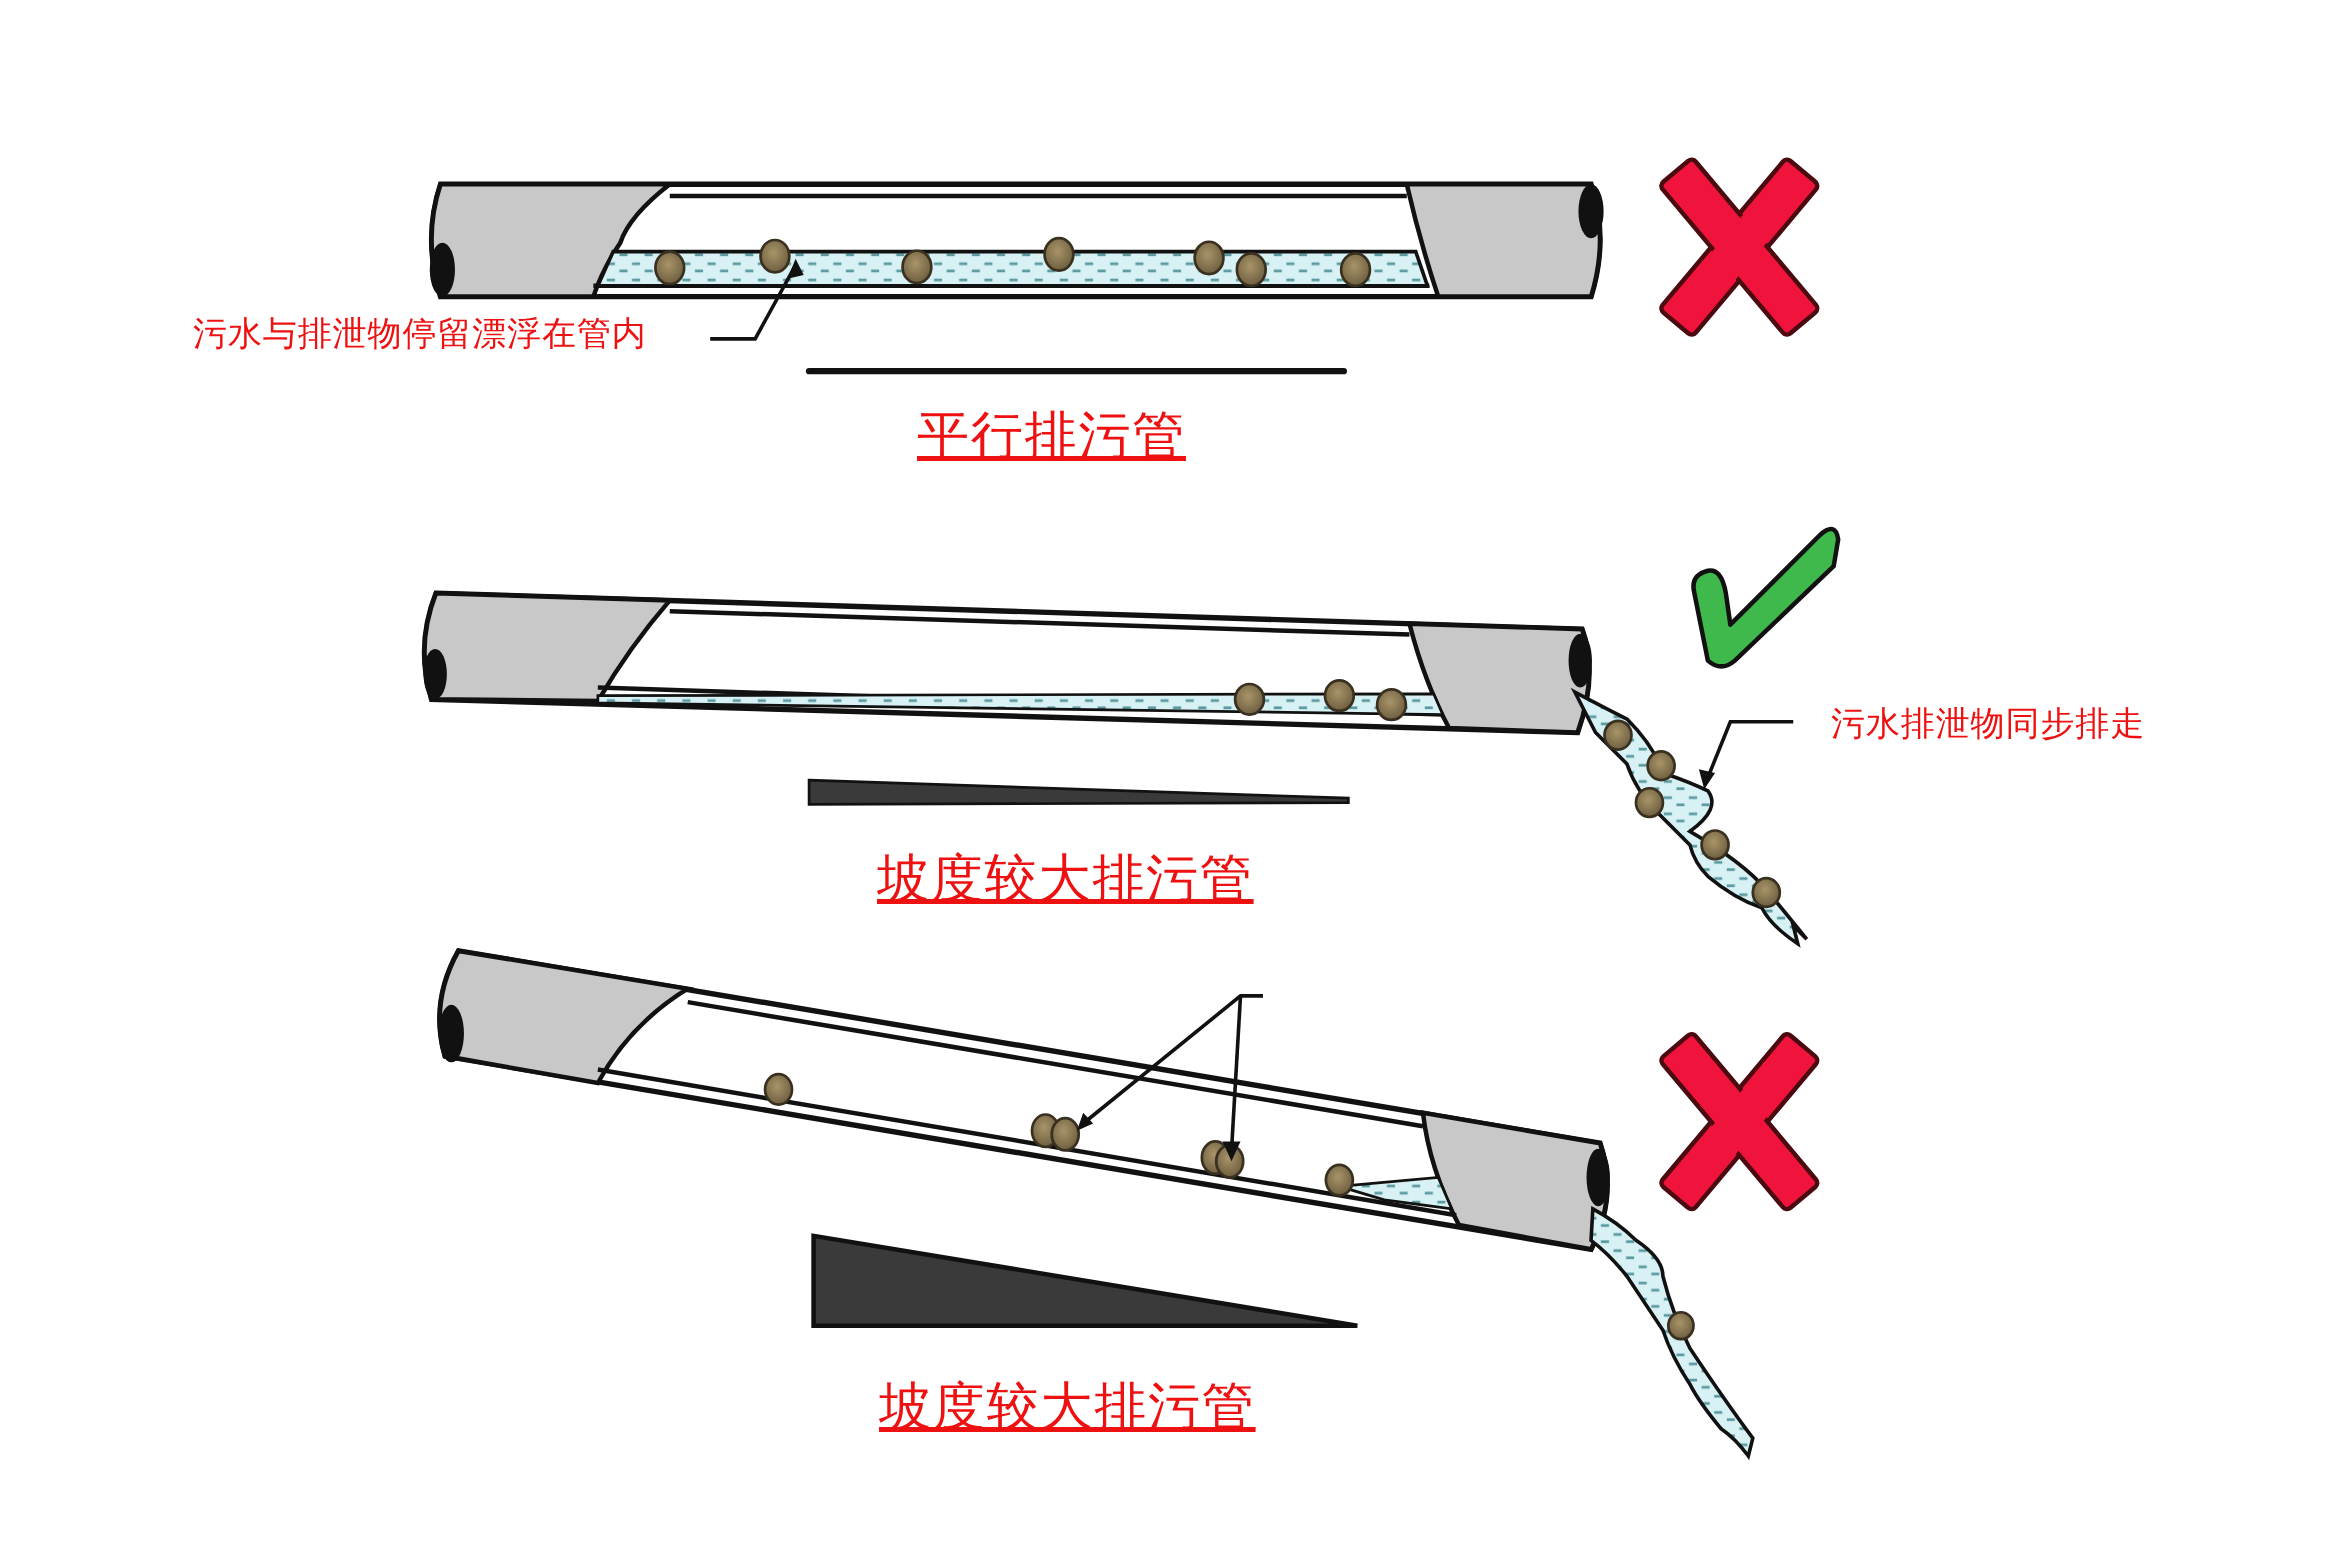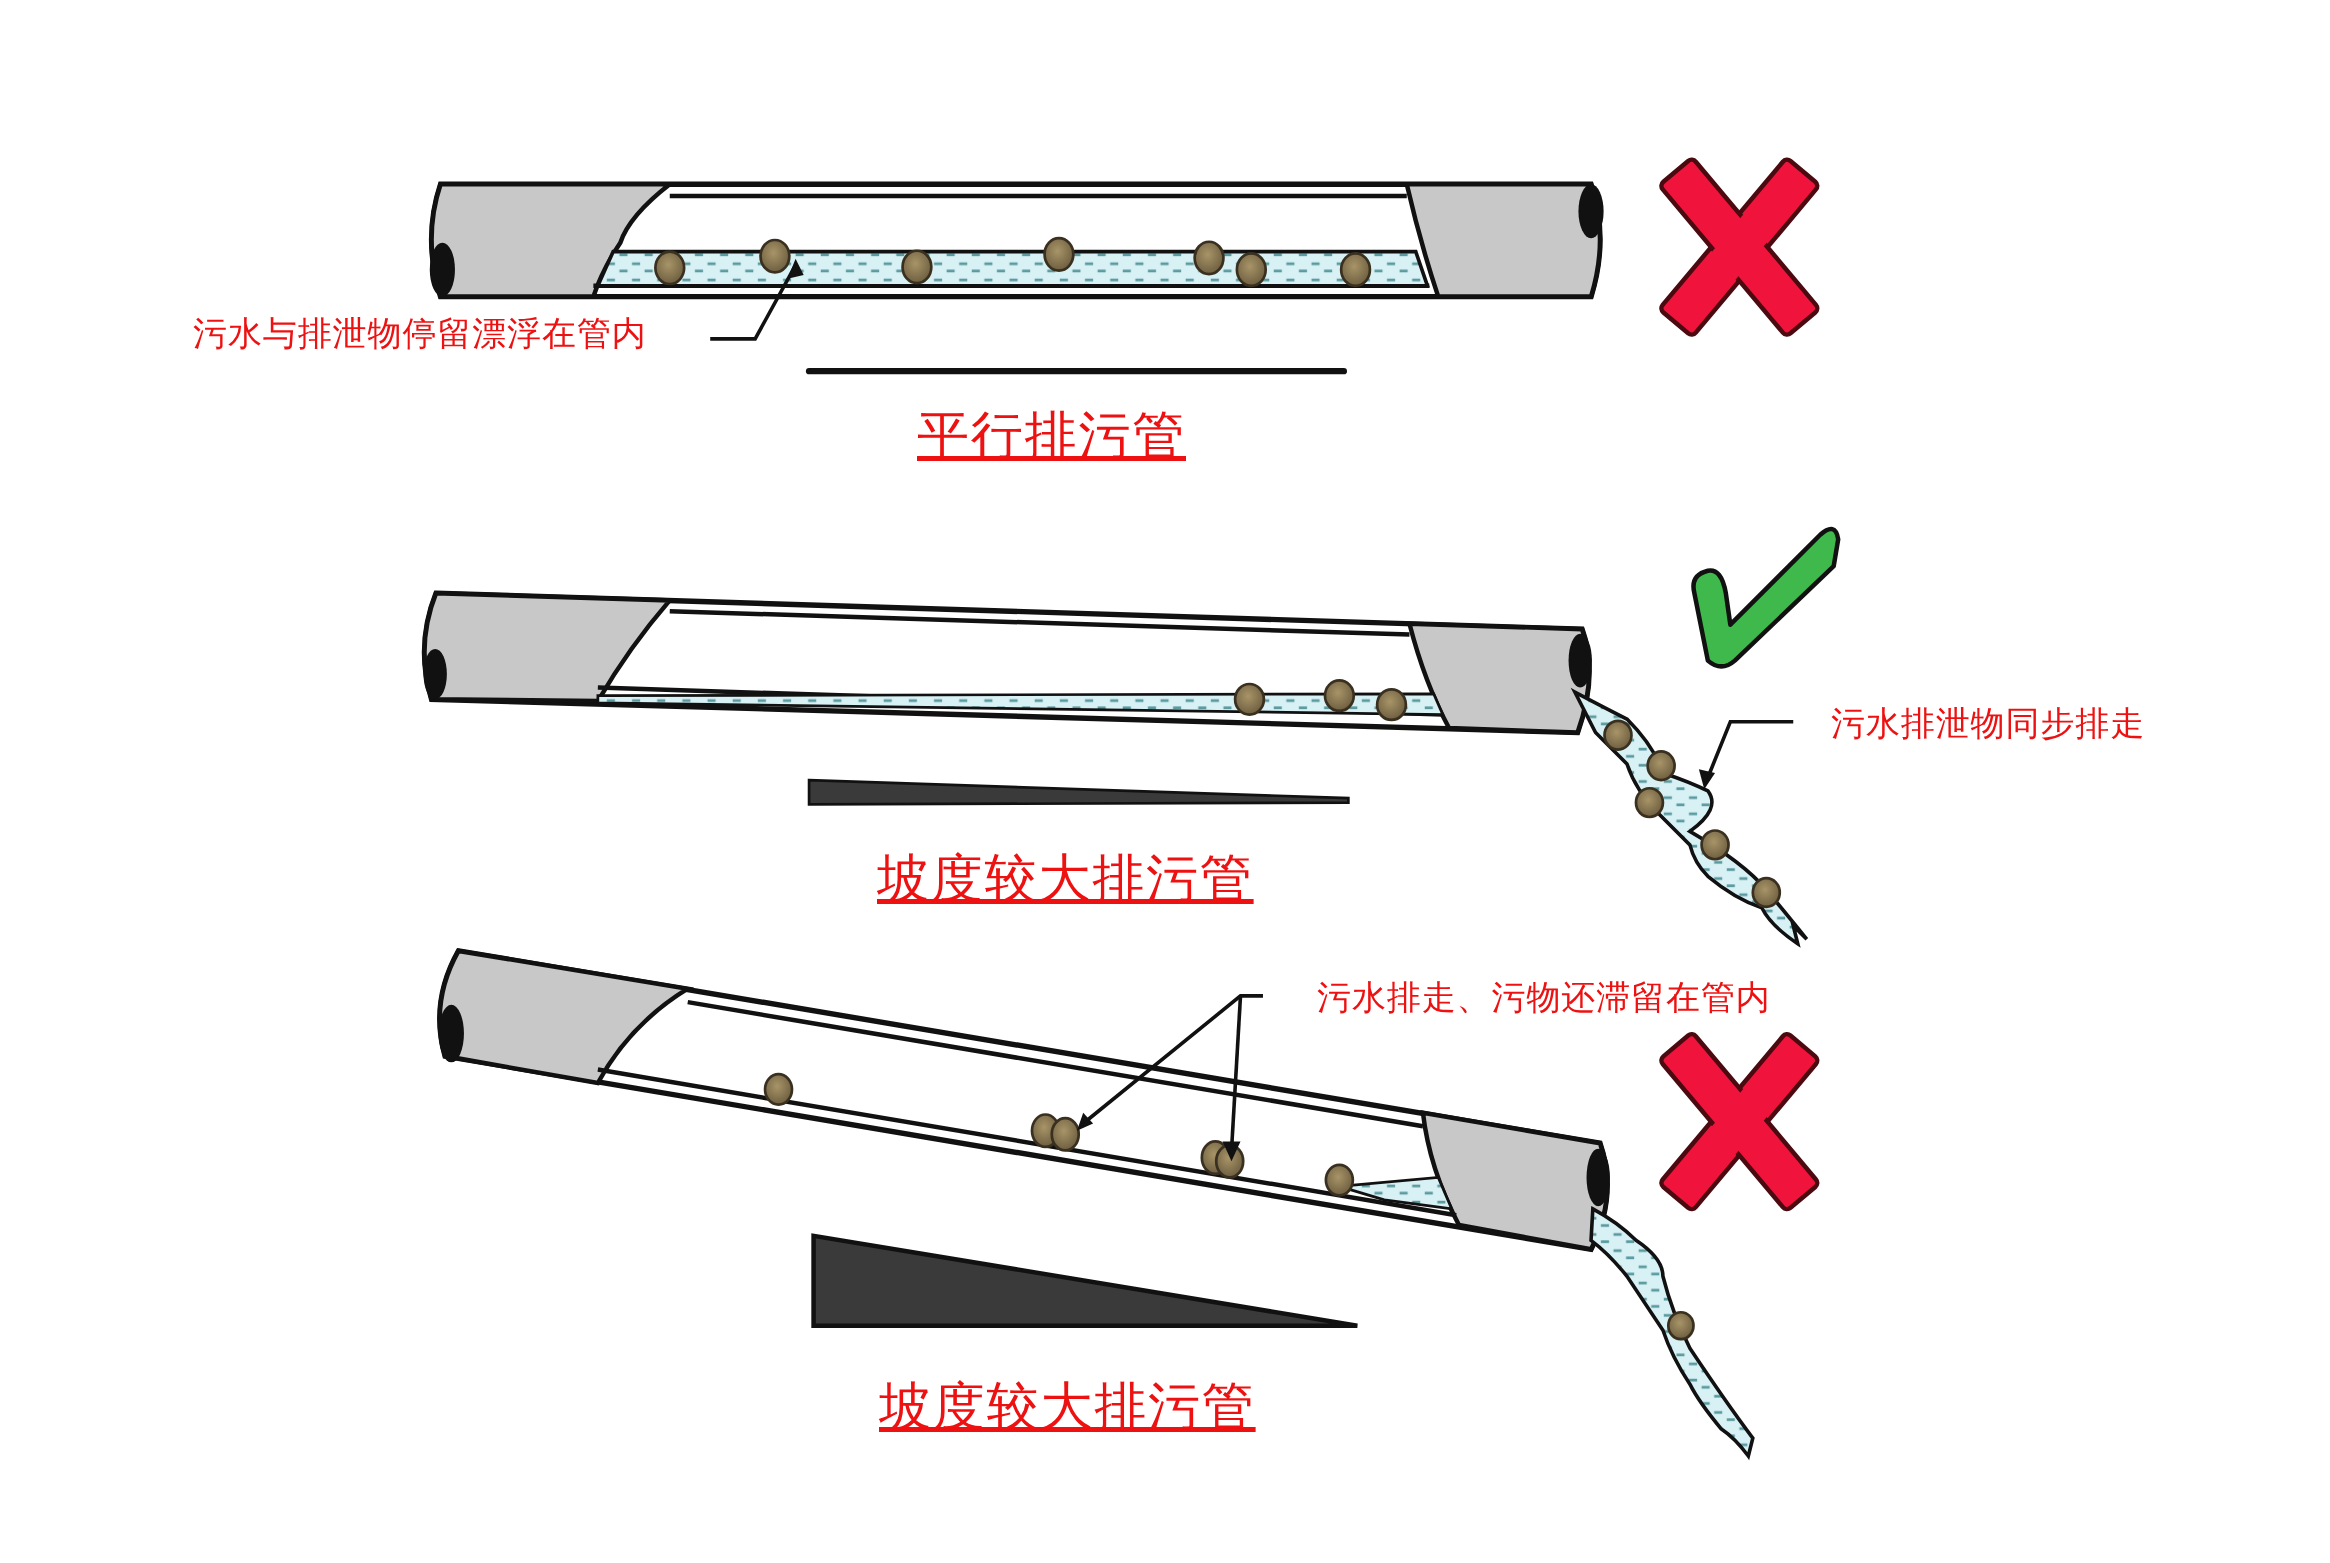--- a/index.html
+++ b/index.html
@@ -142,17 +142,16 @@
       <rect x="-86" y="-20" width="172" height="40" fill="#f0143c" transform="rotate(-50)"></rect>
     </g>
   </svg>
 
   <div class="lbl small" style="left:193px; top:316px;">污水与排泄物停留漂浮在管内</div>
   <div class="lbl title" style="left:917px; top:409px;">平行排污管</div>
 
   <div class="lbl small" style="left:1803px; top:706px;margin-left:28px;">污水排泄物同步排走</div>
   <div class="lbl title" style="left:877px; top:852px;">坡度较大排污管</div>
 
-  <div class="lbl small" style="left:1317px; top:980px;">污水排走、污物还滞留在管内</div>
   <div class="lbl title" style="left:879px; top:1380px;">坡度较大排污管</div>
 
 </div>
 
 
 </body></html>

